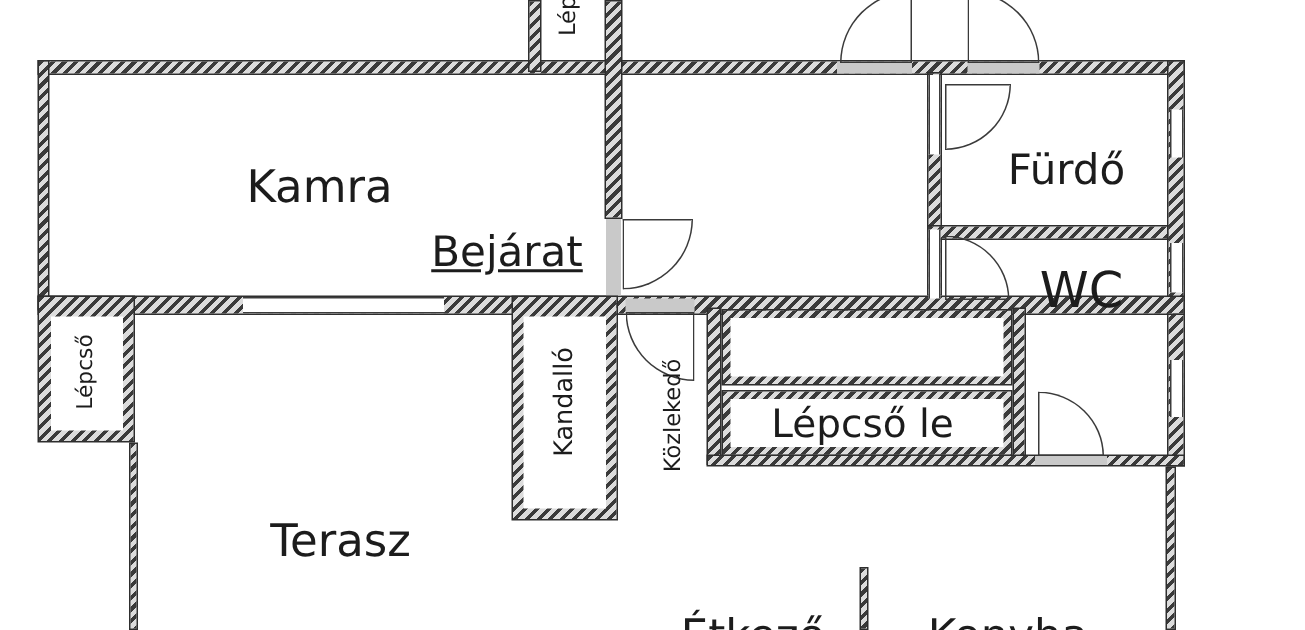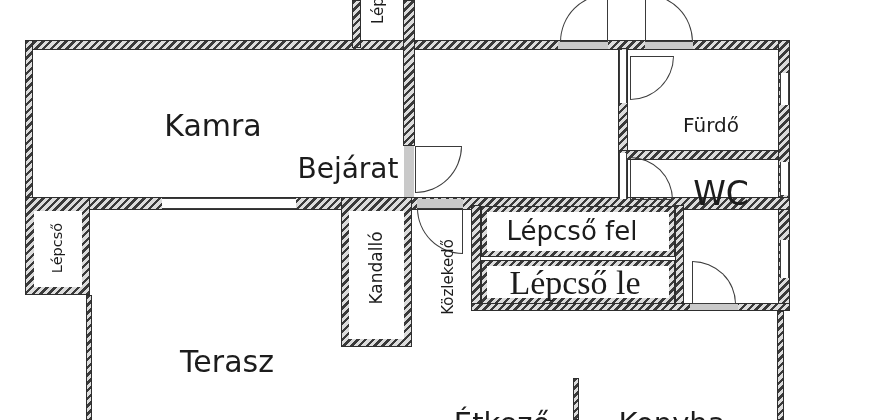--- a/index.html
+++ b/index.html
@@ -72,25 +72,24 @@
     <div class="inner" style="left:7px;top:13px;right:7px;bottom:7px;"></div>
   </div>
   <div class="box" style="left:481px;top:206px;width:194px;height:51px;">
     <div class="inner" style="left:5px;top:5px;right:5px;bottom:5px;"></div>
   </div>
   <div class="box" style="left:481px;top:260px;width:194px;height:44px;">
     <div class="inner" style="left:5px;top:5px;right:5px;bottom:5px;"></div>
   </div>
 
   <div class="lbl" style="left:213px;top:125px;font-size:30px;">Kamra</div>
-  <div class="lbl" style="left:348px;top:168px;font-size:28px;">Bejárat</div>
-  <div class="lbl" style="left:711px;top:113px;font-size:20px;margin-top:12px;">Fürdő</div>
+  <div class="lbl" style="left:338px;top:168px;font-size:28px;text-decoration:underline;">Bejárat</div>
+  <div class="lbl" style="left:711px;top:113px;font-size:28px;">Fürdő</div>
   <div class="lbl" style="left:721px;top:193px;font-size:33px;">WC</div>
-  <div class="lbl" style="left:572px;top:231px;font-size:26px;">Lépcső fel</div>
-  <div class="lbl" style="left:575px;top:283px;font-size:34px;font-family:Liberation Serif, serif;">Lépcső le</div>
+  <div class="lbl" style="left:575px;top:283px;font-size:26px;">Lépcső le</div>
   <div class="lbl" style="left:227px;top:361px;font-size:30px;">Terasz</div>
 
   <div class="lbl rot" style="left:376px;top:268px;font-size:17px;">Kandalló</div>
   <div class="lbl rot" style="left:448px;top:277px;font-size:15px;">Közlekedő</div>
   <div class="lbl rot" style="left:57px;top:248px;font-size:14.5px;">Lépcső</div>
   <div class="lbl rot" style="left:378px;top:-2px;font-size:15px;">Lépcső</div>
 
   <div class="lbl cut" style="left:502px;top:406px;font-size:29px;">Étkező</div>
   <div class="lbl cut" style="left:672px;top:406px;font-size:29px;">Konyha</div>
 

